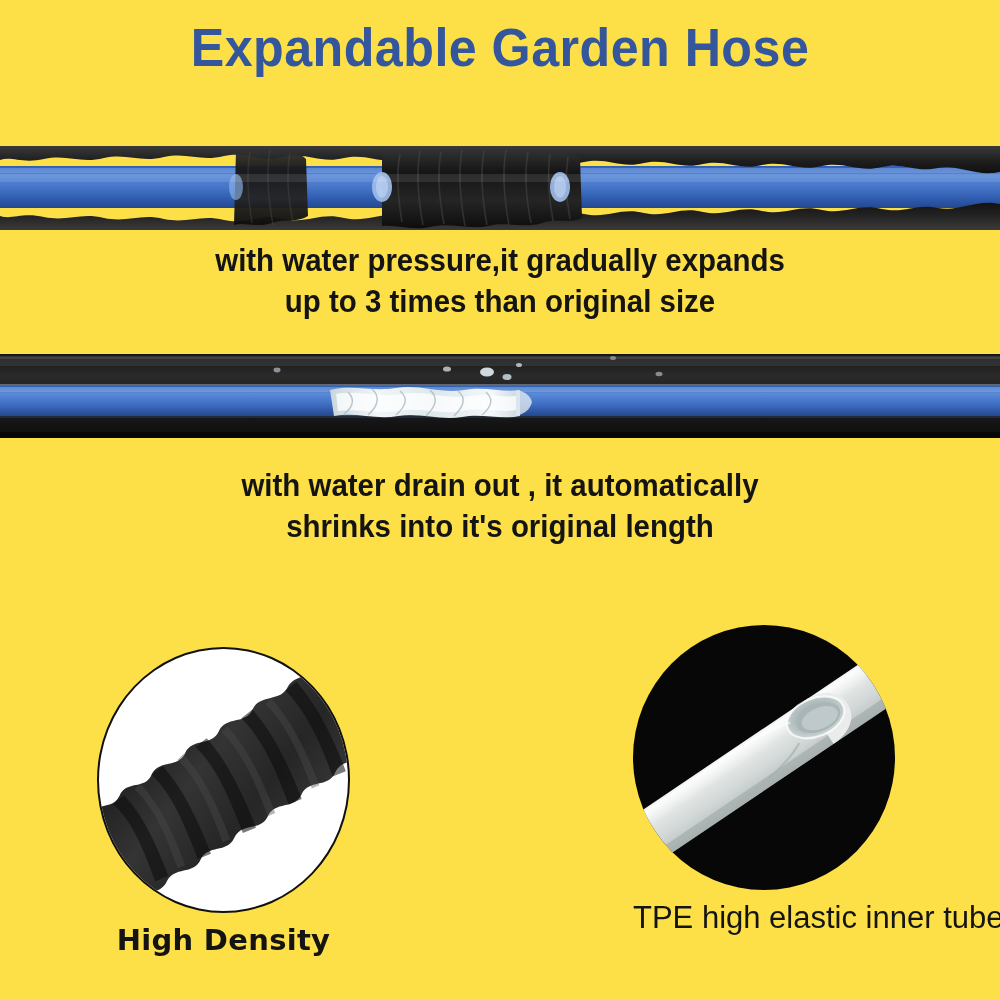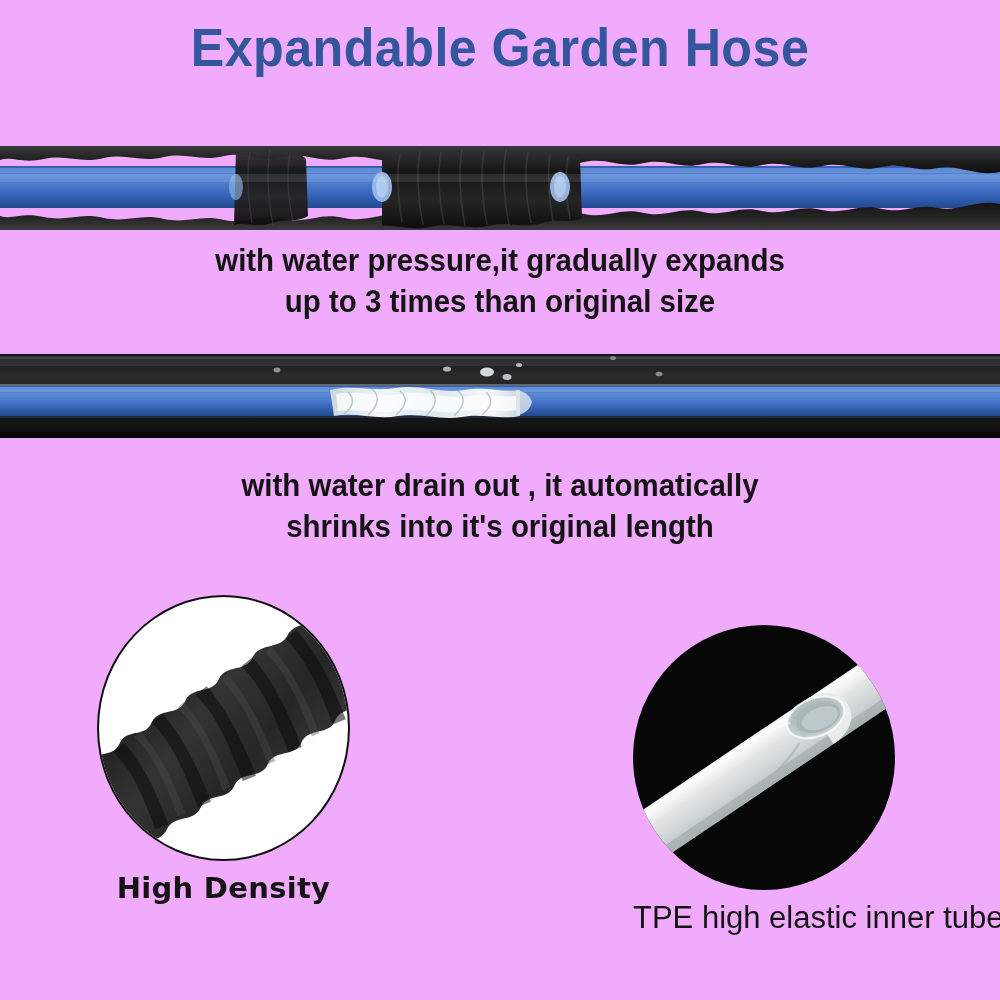--- a/index.html
+++ b/index.html
@@ -8,21 +8,21 @@
     padding: 0;
     background: #ffffff;
   }
   body {
     font-family: "Liberation Sans", sans-serif;
   }
   #page {
     position: relative;
     width: 1000px;
     height: 1000px;
-    background: #f0abfc;
+    background: #fde047;
     overflow: hidden;
   }
 
   
   .title {
     position: absolute;
     left: 0;
     top: 16px;
     width: 1000px;
     text-align: center;
@@ -287,21 +287,21 @@
         <rect x="0" y="82" width="1000" height="6" fill="#000000" opacity="0.55"></rect>
       </g>
     </svg>
   </div>
 
   <div class="caption" style="top:465px;">
     <span class="line">with water drain out , it automatically</span>
     <span class="line">shrinks into it's original length</span>
   </div>
 
-  <div class="feature" style="left:97px; top:595px;">
+  <div class="feature" style="left:97px; top:647px;">
 
     <div class="circle-wrap circle-fabric">
       <svg width="253" height="266" viewBox="0 0 253 266" xmlns="http://www.w3.org/2000/svg">
         <defs>
           <linearGradient id="fabGrad" x1="0" y1="0" x2="1" y2="1">
             <stop offset="0%" stop-color="#1d1d1d"></stop>
             <stop offset="35%" stop-color="#343434"></stop>
             <stop offset="65%" stop-color="#262626"></stop>
             <stop offset="100%" stop-color="#3a3a3a"></stop>
           </linearGradient>

